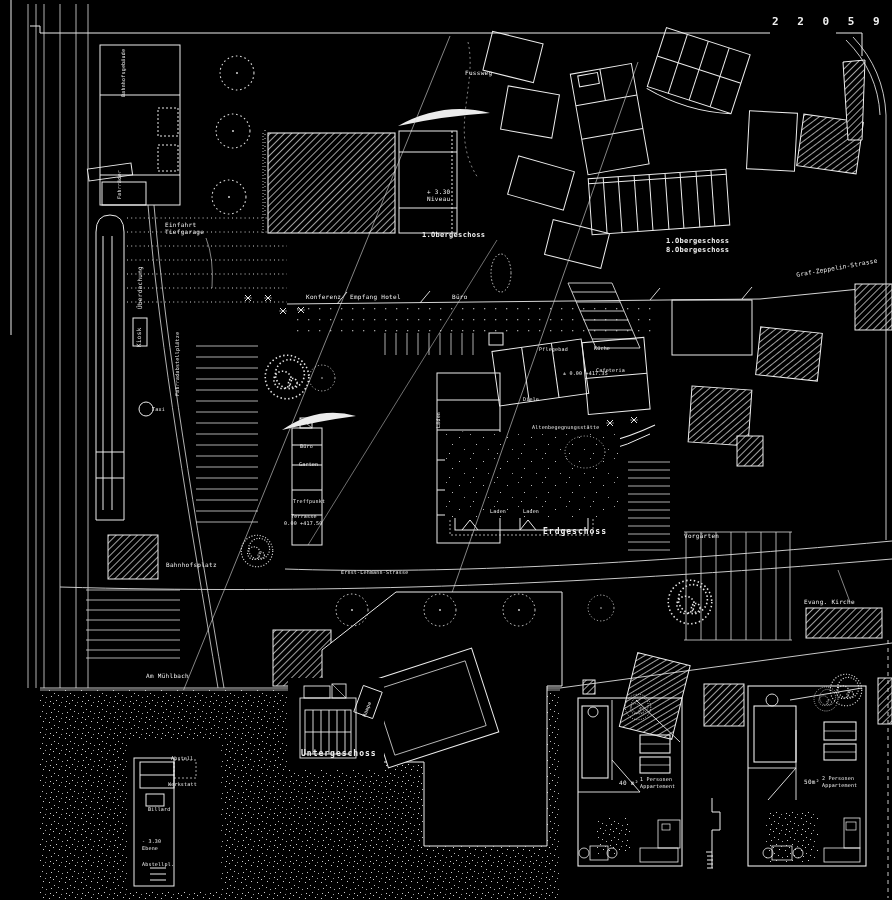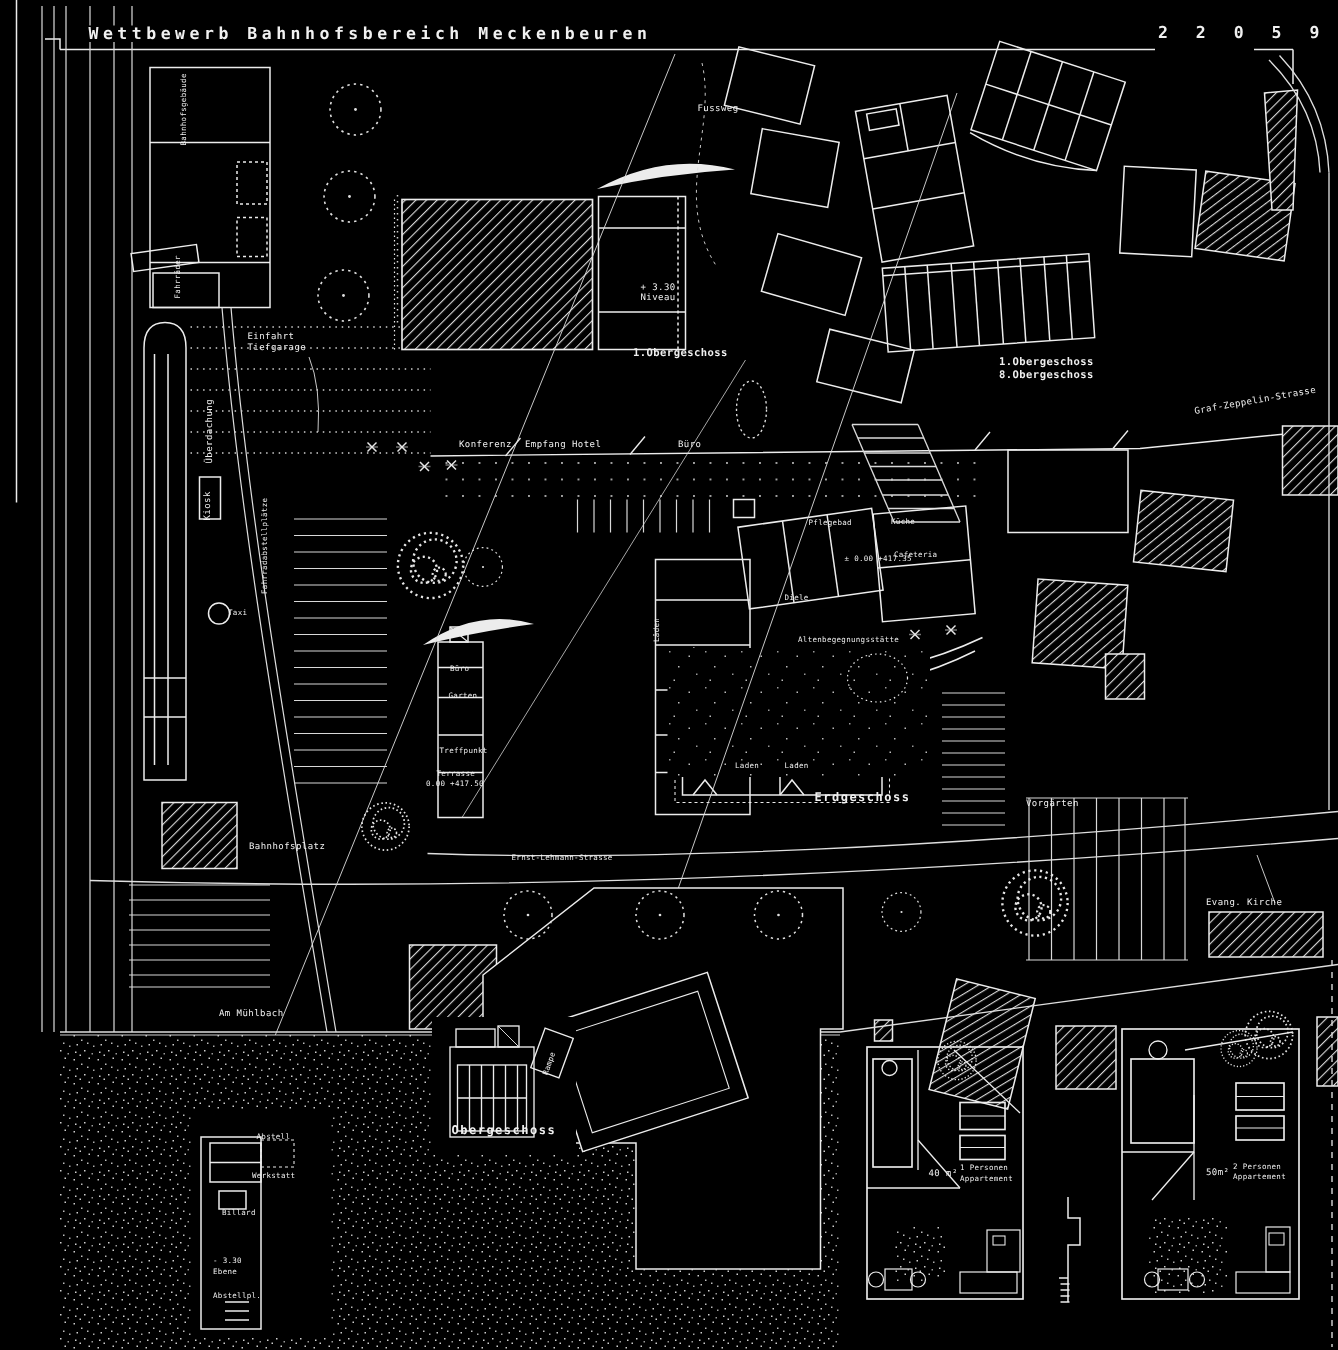--- a/index.html
+++ b/index.html
@@ -471,35 +471,34 @@
   <g>
     <use href="#xsym" transform="translate(248,298)"></use>
         <use href="#xsym" transform="translate(268,298)"></use>
     <use href="#xsym" transform="translate(283,311)"></use>
         <use href="#xsym" transform="translate(301,310)"></use>
     <use href="#xsym" transform="translate(610,423)"></use>
         <use href="#xsym" transform="translate(634,420)"></use>
   </g>
 </svg>
 
-<div class="lbl big L-title">Wettbewerb Bahnhofsbereich Meckenbeuren</div>
 <div class="lbl num L-num">2 2 0 5 9 0</div>
 <div class="lbl L-fussweg">Fussweg</div>
 <div class="lbl og L-og1l">1.Obergeschoss</div>
 <div class="lbl og L-og1r">1.Obergeschoss</div>
 <div class="lbl og L-og2r">8.Obergeschoss</div>
 <div class="lbl r10 L-graf">Graf-Zeppelin-Strasse</div>
 <div class="lbl L-konf">Konferenz</div>
 <div class="lbl L-empf">Empfang Hotel</div>
 <div class="lbl L-buero">Büro</div>
 <div class="lbl mid L-erdg">Erdgeschoss</div>
 <div class="lbl tiny L-ernst">Ernst-Lehmann-Strasse</div>
 <div class="lbl L-vorg">Vorgärten</div>
 <div class="lbl L-kirche">Evang. Kirche</div>
-<div class="lbl mid L-unterg">Obergeschoss</div>
+<div class="lbl mid L-unterg">Untergeschoss</div>
 <div class="lbl L-a1a">40 m²</div>
 <div class="lbl tiny L-a1l1">1 Personen</div>
 <div class="lbl tiny L-a1l2">Appartement</div>
 <div class="lbl L-a2a">50m²</div>
 <div class="lbl tiny L-a2l1">2 Personen</div>
 <div class="lbl tiny L-a2l2">Appartement</div>
 <div class="lbl L-bplatz">Bahnhofsplatz</div>
 <div class="lbl L-muehl">Am Mühlbach</div>
 <div class="lbl v L-ueber">Überdachung</div>
 <div class="lbl v L-kiosk">Kiosk</div>

